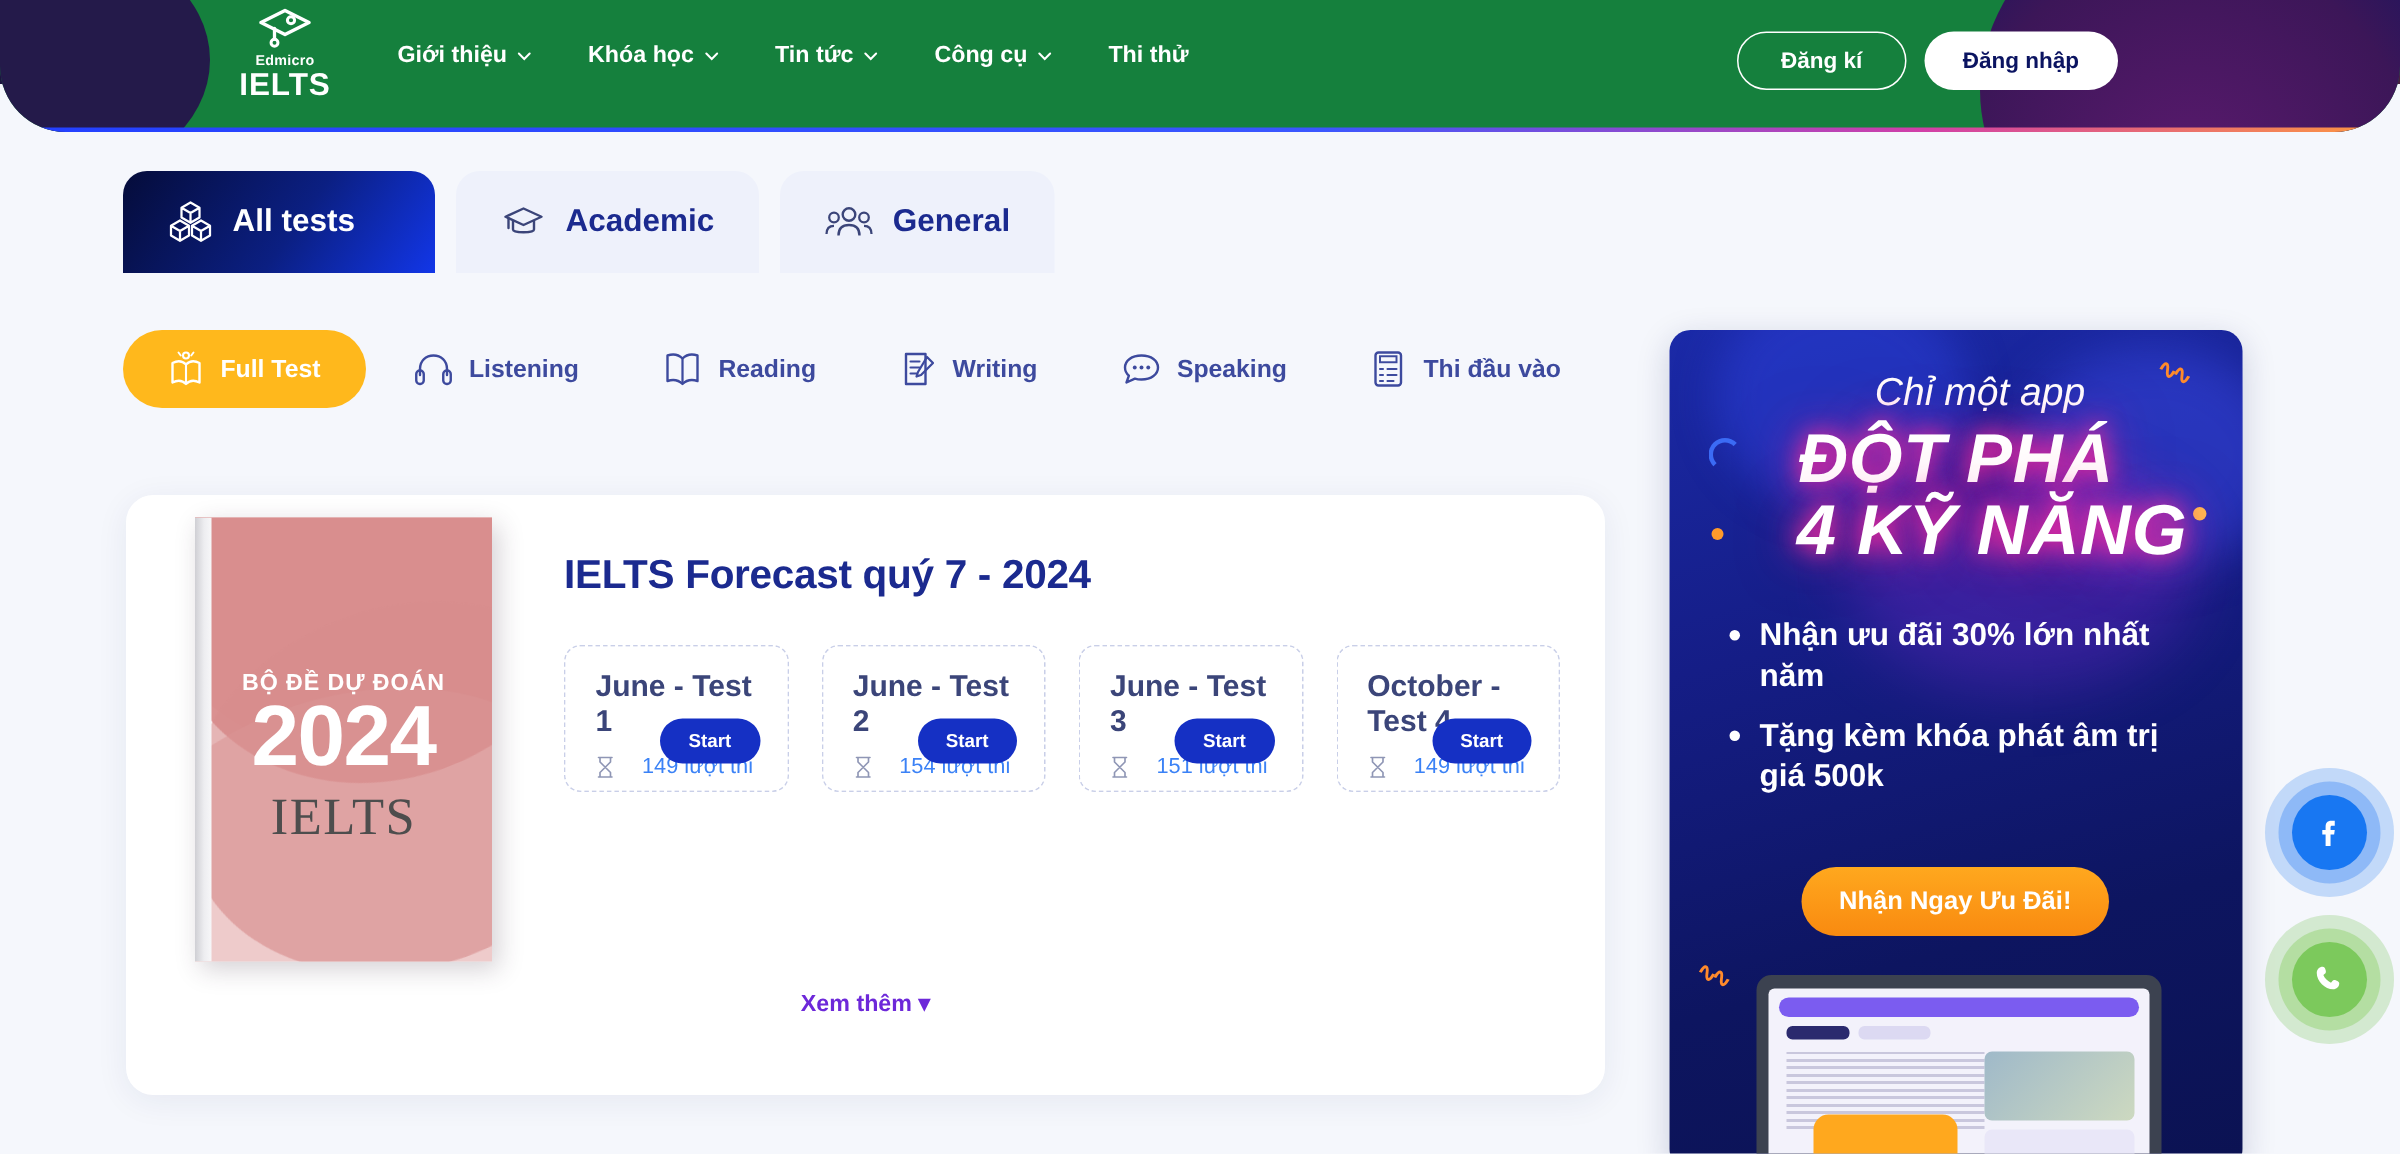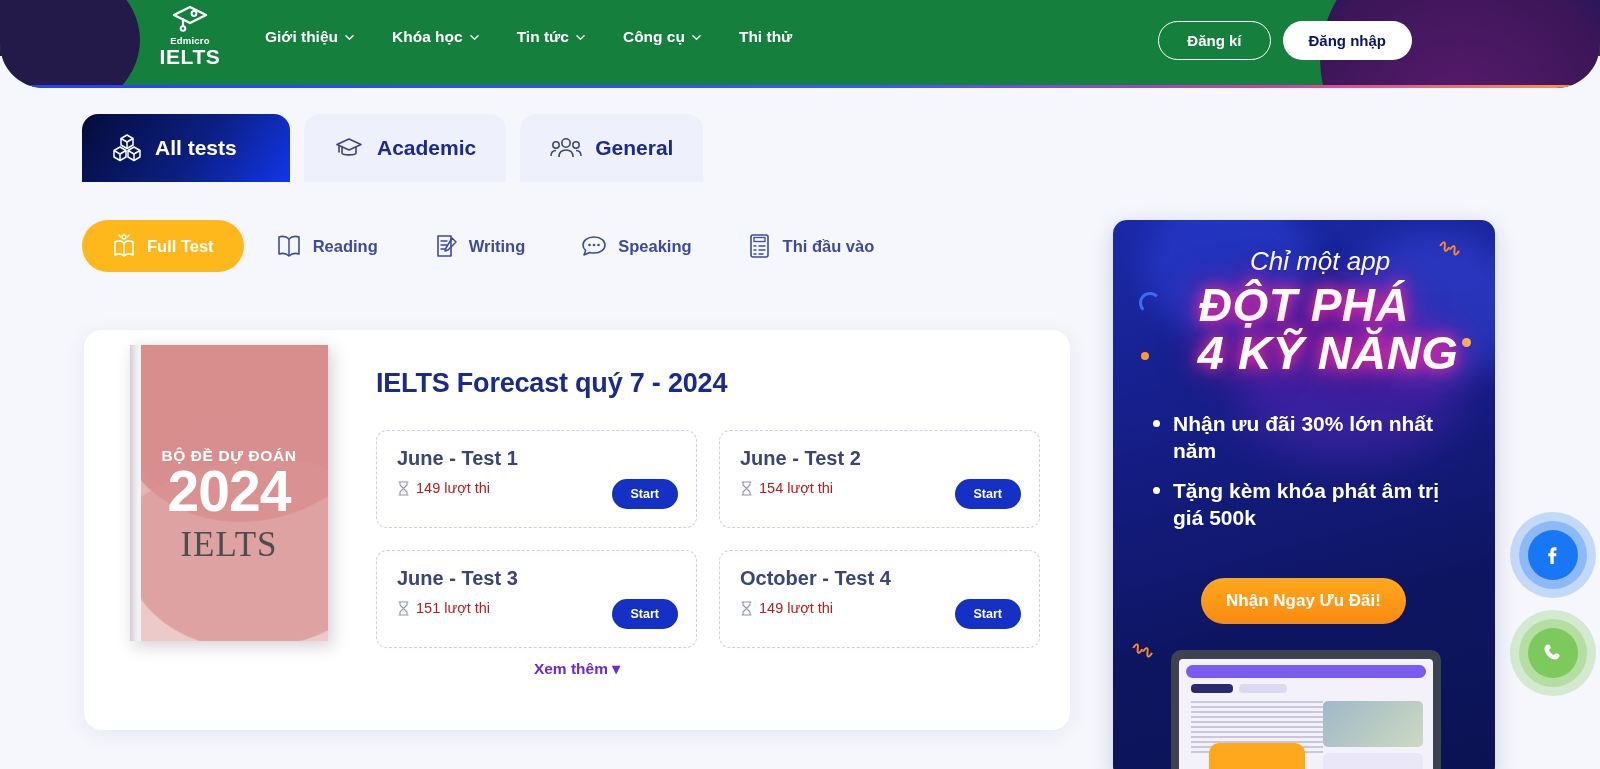--- a/index.html
+++ b/index.html
@@ -128,30 +128,30 @@
   .book-t1 { top: 102px; font-size: 15.5px; font-weight: 800; color: #fff; letter-spacing: .6px; }
   .book-t2 { top: 118px; font-size: 57px; font-weight: 800; color: #fff; letter-spacing: -1px; line-height: 1; }
   .book-t3 { top: 180px; font-size: 35px; color: #4d4d4d; font-family: "Liberation Serif", serif; letter-spacing: 1px; }
 
   .forecast-title {
     position: absolute; left: 292px; top: 38px;
     font-size: 27px; font-weight: 800; color: #1b2a8f; letter-spacing: -.2px;
   }
   .test-grid {
     position: absolute; left: 292px; top: 100px; width: 664px;
-    display: grid; grid-template-columns: 1fr 1fr; gap: 22px 22px;
+    display: grid; grid-template-columns: 1fr 1fr 1fr 1fr; gap: 22px 22px;
   }
   .test-card {
     border: 1.4px dashed #c9cfe8; border-radius: 11px;
     padding: 16px 20px 14px 20px; height: 98px; position: relative; background: #fff;
   }
   .test-name { font-size: 20px; font-weight: 800; color: #3b4579; }
   .test-meta {
-    margin-top: 10px; font-size: 14.5px; color: #b91c1c;
-    display: flex; align-items: flex-end; gap: 6px;
+    margin-top: 10px; font-size: 14.5px; color: #3b82f6;
+    display: flex; align-items: flex-end; gap: 18px;
   }
   .start-btn {
     position: absolute; right: 18px; bottom: 18px;
     background: #1530c4; color: #fff; border: none;
     border-radius: 18px; padding: 8px 19px;
     font-size: 12.5px; font-weight: 800; cursor: pointer; font-family: inherit;
   }
   .see-more {
     position: absolute; left: 0; top: 330px; width: 986px; text-align: center;
     font-size: 15.5px; font-weight: 800; color: #6d28d9; cursor: pointer;
@@ -326,20 +326,28 @@
     <div class="pill active">
       <svg width="24" height="26" viewBox="0 0 24 26">
         <path d="M3 9 C7 7 10 8 12 10 C14 8 17 7 21 9 L21 22 C17 20 14 21 12 23 C10 21 7 20 3 22 Z" fill="none" stroke="#fff" stroke-width="1.6" stroke-linejoin="round"></path>
         <path d="M12 10 L12 23" stroke="#fff" stroke-width="1.4"></path>
         <circle cx="12" cy="4" r="2" fill="none" stroke="#fff" stroke-width="1.4"></circle>
         <path d="M7 2 L8.5 4 M17 2 L15.5 4" stroke="#fff" stroke-width="1.3" stroke-linecap="round"></path>
       </svg>
       <span>Full Test</span>
     </div>
     <div class="pill">
+      <svg width="26" height="24" viewBox="0 0 26 24">
+        <path d="M4 16 L4 12 C4 6.5 8 3 13 3 C18 3 22 6.5 22 12 L22 16" fill="none" stroke="#3d4a9e" stroke-width="1.6" stroke-linecap="round"></path>
+        <rect x="1.5" y="13" width="5" height="9" rx="2.4" fill="none" stroke="#3d4a9e" stroke-width="1.6"></rect>
+        <rect x="19.5" y="13" width="5" height="9" rx="2.4" fill="none" stroke="#3d4a9e" stroke-width="1.6"></rect>
+      </svg>
+      <span>Listening</span>
+    </div>
+    <div class="pill">
       <svg width="26" height="26" viewBox="0 0 26 26">
         <path d="M13 6 C10 3 6 3 3 4 L3 21 C6 20 10 20 13 23 C16 20 20 20 23 21 L23 4 C20 3 16 3 13 6 Z" fill="none" stroke="#3d4a9e" stroke-width="1.6" stroke-linejoin="round"></path>
         <path d="M13 6 L13 23" stroke="#3d4a9e" stroke-width="1.5"></path>
       </svg>
       <span>Reading</span>
     </div>
     <div class="pill">
       <svg width="24" height="26" viewBox="0 0 24 26">
         <path d="M4 3 L17 3 L17 23 L4 23 Z" fill="none" stroke="#3d4a9e" stroke-width="1.6" stroke-linejoin="round"></path>
         <path d="M7 8 L13 8 M7 12 L13 12 M7 16 L11 16" stroke="#3d4a9e" stroke-width="1.4" stroke-linecap="round"></path>

